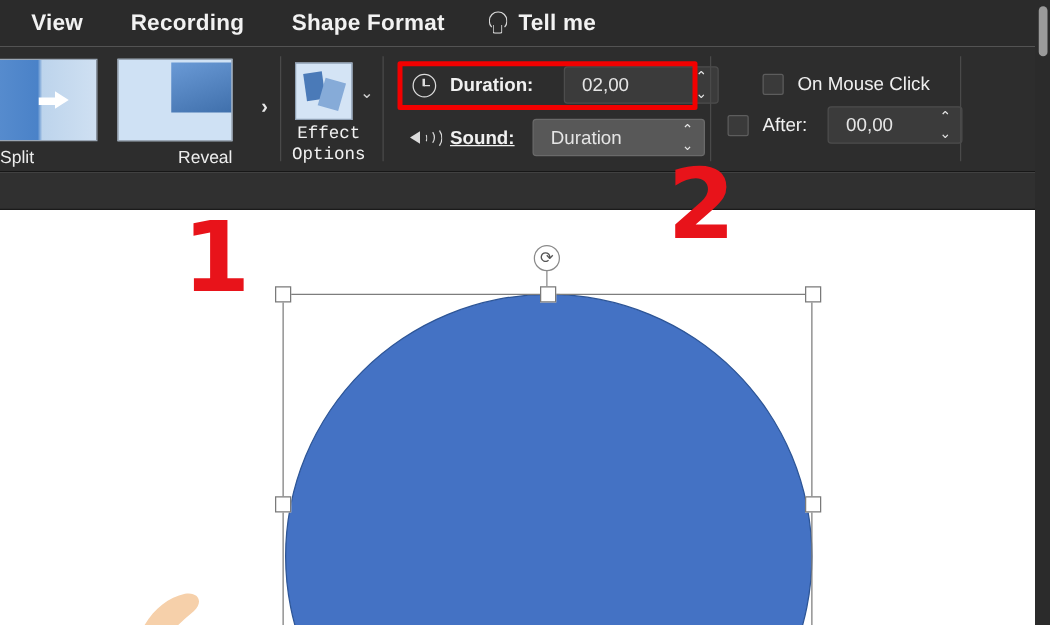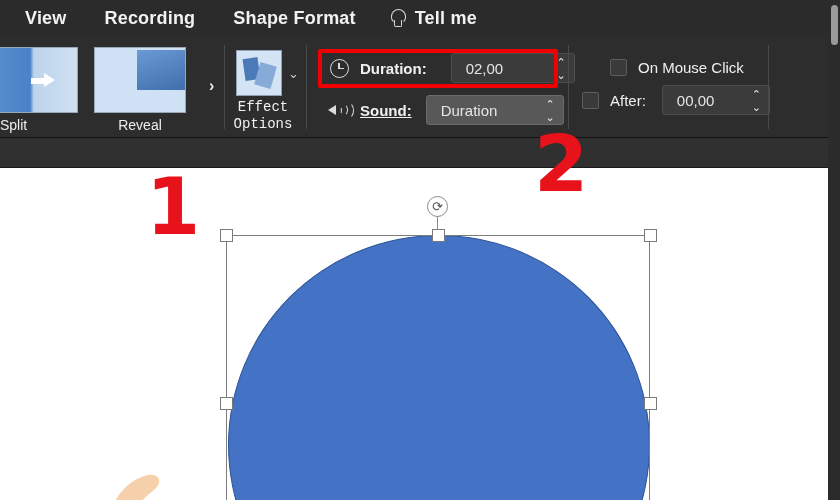--- a/index.html
+++ b/index.html
@@ -81,21 +81,21 @@
   
   .gal-item { position: absolute; }
   .gal-thumb {
     width: 92px; height: 66px;
     border: 1px solid #9aa6b4;
     position: relative;
     overflow: hidden;
   }
   .gal-label {
     color: #ededed; font-size: 14px;
-    text-align: center; margin-top: 4px;
+    text-align: right; margin-top: 4px;
     white-space: nowrap;
   }
   
   .thumb-split {
     background: linear-gradient(90deg, #5b8fd0 0%, #4a82c8 48%, #bdd4ec 52%, #cfe0f2 100%);
   }
   .split-arrow {
     position: absolute; left: 44px; top: 25px;
     width: 26px; height: 15px;
   }

